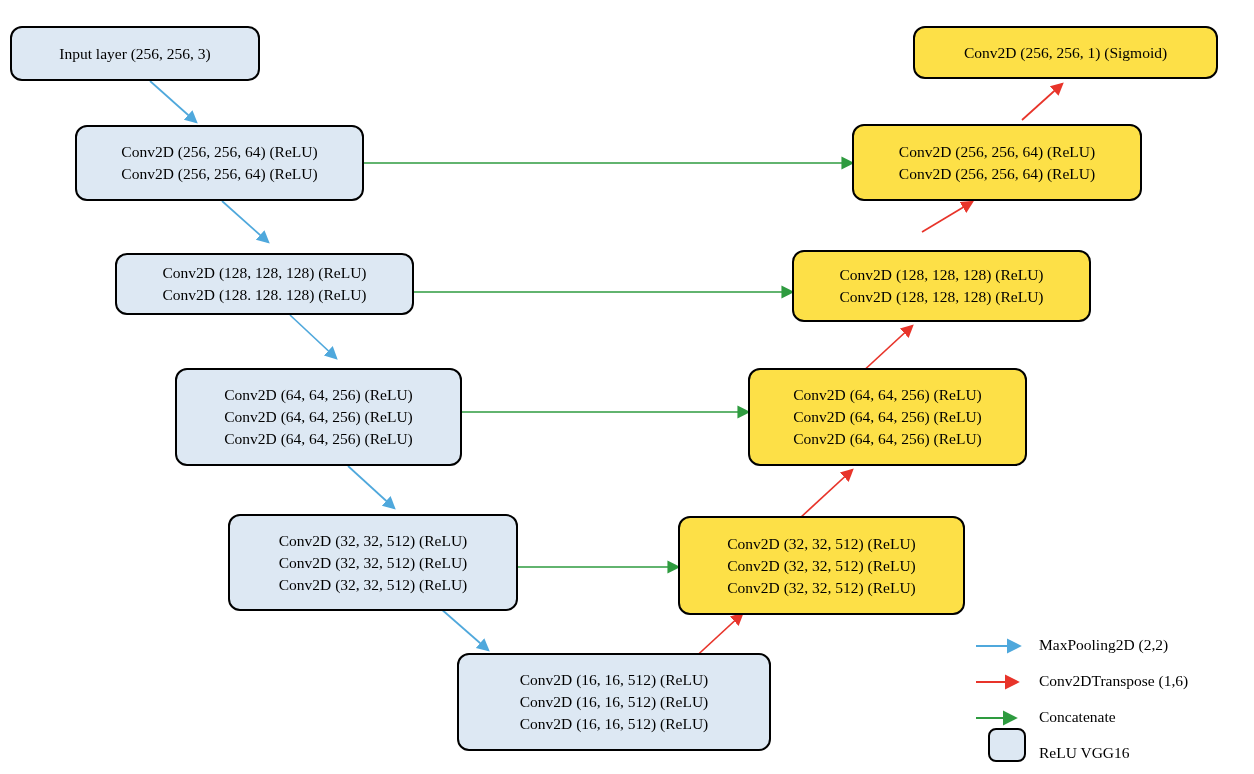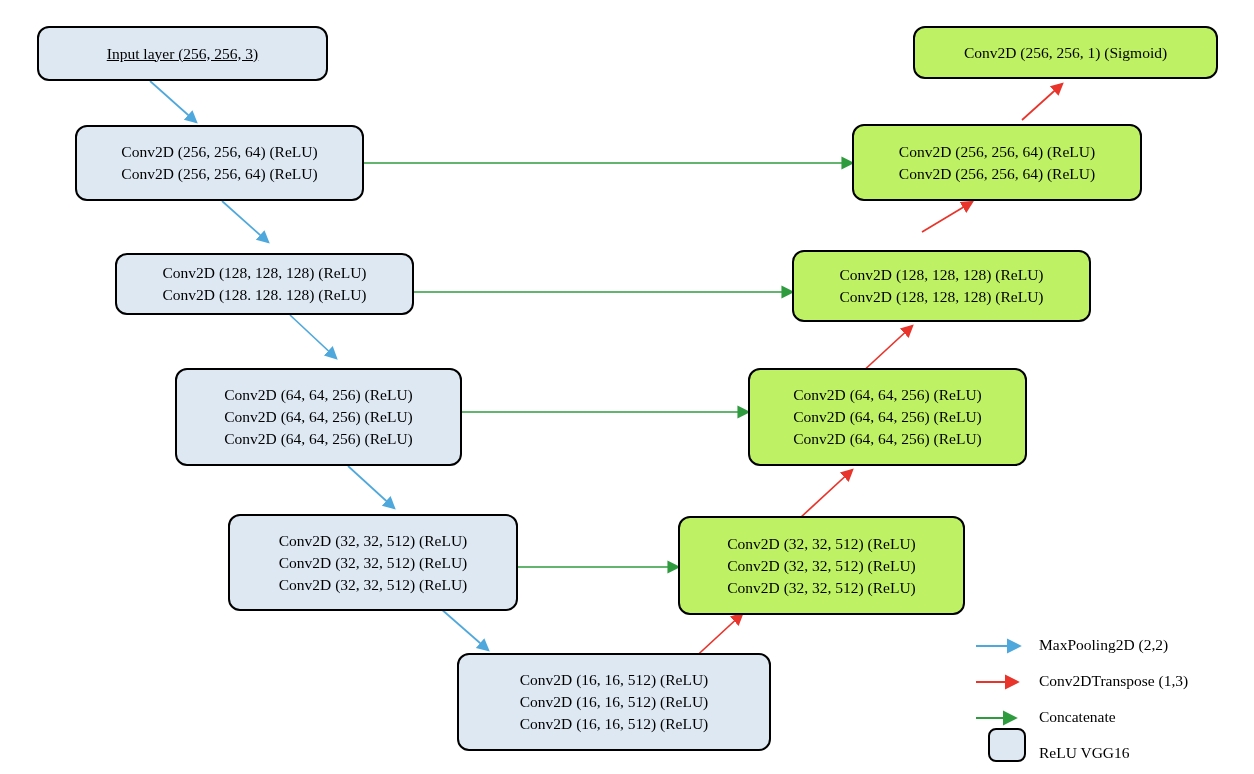--- a/index.html
+++ b/index.html
@@ -23,21 +23,21 @@
     display:flex;
     flex-direction:column;
     justify-content:center;
     align-items:center;
     font-size:15.5px;
     line-height:1.42;
     color:#000000;
     white-space:nowrap;
   }
   .node.vgg{background:#dde8f3;}
-  .node.plain{background:#bef264;}
+  .node.plain{background:#fde047;}
   .node .ln{display:block;}
 
   
   #legend{
     position:absolute;
     left:975px; top:618px;
     width:272px;
     font-size:15.5px;
     color:#000;
   }
@@ -97,21 +97,21 @@
     </g>
 
     <g stroke="#2e9b3f" stroke-width="1.7" fill="none" marker-end="url(#ah-green)">
       <line x1="364" y1="163" x2="852" y2="163"></line>
       <line x1="414" y1="292" x2="792" y2="292"></line>
       <line x1="462" y1="412" x2="748" y2="412"></line>
       <line x1="518" y1="567" x2="678" y2="567"></line>
     </g>
   </svg>
 
-  <div class="node vgg" style="left:37px;top:26px;width:291px;height:55px;text-decoration:underline;">
+  <div class="node vgg" style="left:10px;top:26px;width:250px;height:55px;">
     <span class="ln">Input layer (256, 256, 3)</span>
   </div>
 
   <div class="node vgg" style="left:75px;top:125px;width:289px;height:76px;">
     <span class="ln">Conv2D (256, 256, 64) (ReLU)</span>
     <span class="ln">Conv2D (256, 256, 64) (ReLU)</span>
   </div>
 
   <div class="node vgg" style="left:115px;top:253px;width:299px;height:62px;">
     <span class="ln">Conv2D (128, 128, 128) (ReLU)</span>
@@ -182,21 +182,21 @@
       <span class="lg-mark">
         <svg width="58" height="16" viewBox="0 0 58 16" xmlns="http://www.w3.org/2000/svg">
           <defs>
             <marker id="lg-red" markerWidth="9" markerHeight="9" refX="6.2" refY="4.5" orient="auto" markerUnits="strokeWidth">
               <path d="M0,0.7 L7.6,4.5 L0,8.3 Z" fill="#e8342a"></path>
             </marker>
           </defs>
           <line x1="1" y1="8" x2="42" y2="8" stroke="#e8342a" stroke-width="2" marker-end="url(#lg-red)"></line>
         </svg>
       </span>
-      <span class="lg-label">Conv2DTranspose (1,3)</span>
+      <span class="lg-label">Conv2DTranspose (1,6)</span>
     </div>
 
     <div class="lg-row">
       <span class="lg-mark">
         <svg width="58" height="16" viewBox="0 0 58 16" xmlns="http://www.w3.org/2000/svg">
           <defs>
             <marker id="lg-green" markerWidth="9" markerHeight="9" refX="6.2" refY="4.5" orient="auto" markerUnits="strokeWidth">
               <path d="M0,0.7 L7.6,4.5 L0,8.3 Z" fill="#2e9b3f"></path>
             </marker>
           </defs>

